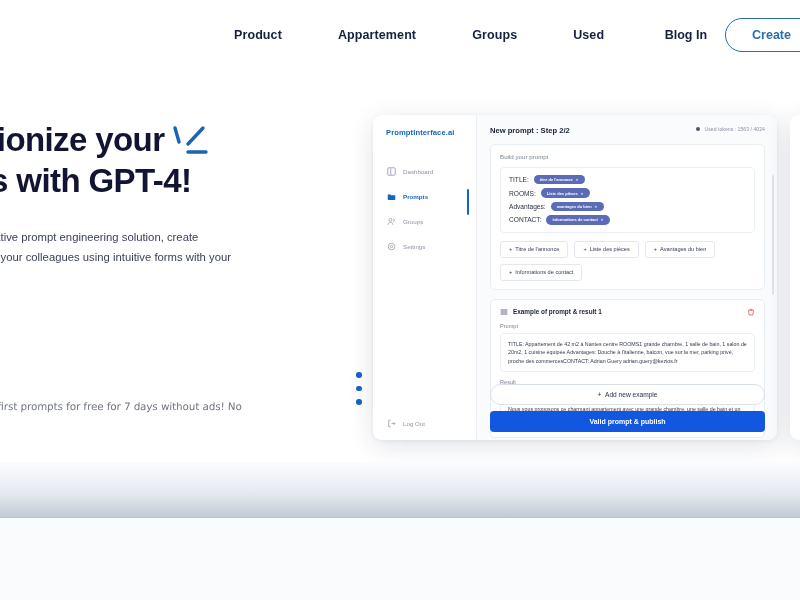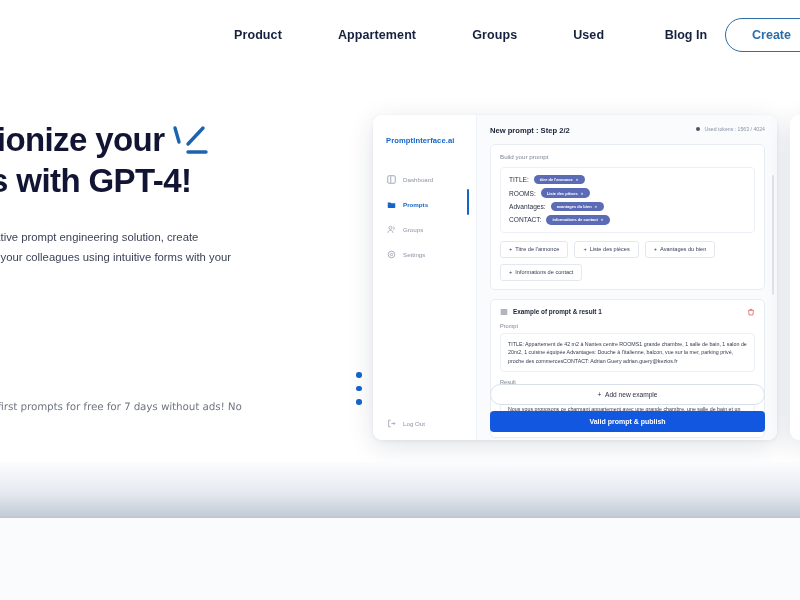--- a/index.html
+++ b/index.html
@@ -68,21 +68,21 @@
     background: #ffffff; border-radius: 9px;
     box-shadow: 0 6px 26px rgba(20,35,70,0.13), 0 1px 4px rgba(20,35,70,0.06);
     overflow: hidden; display: flex;
   }
   .mock-side {
     width: 104px; background: #ffffff; border-right: 1px solid #eef1f6;
     padding: 13px 0 0 0; position: relative; flex: none;
   }
   .brand {
     font-size: 7.6px; font-weight: 700; color: #1565c9;
-    padding-left: 13px; letter-spacing: .1px; margin-top: 8px;
+    padding-left: 13px; letter-spacing: .1px;
   }
   .side-items { margin-top: 22px; }
   .side-item {
     display: flex; align-items: center; gap: 7px;
     padding: 8px 0 8px 14px; font-size: 6.2px; color: #8b93a5;
     cursor: pointer; position: relative;
   }
   .side-item.active { color: #1565c9; font-weight: 700; }
   .side-ico { width: 9px; height: 9px; flex: none; display:block; }
   .side-bar {

